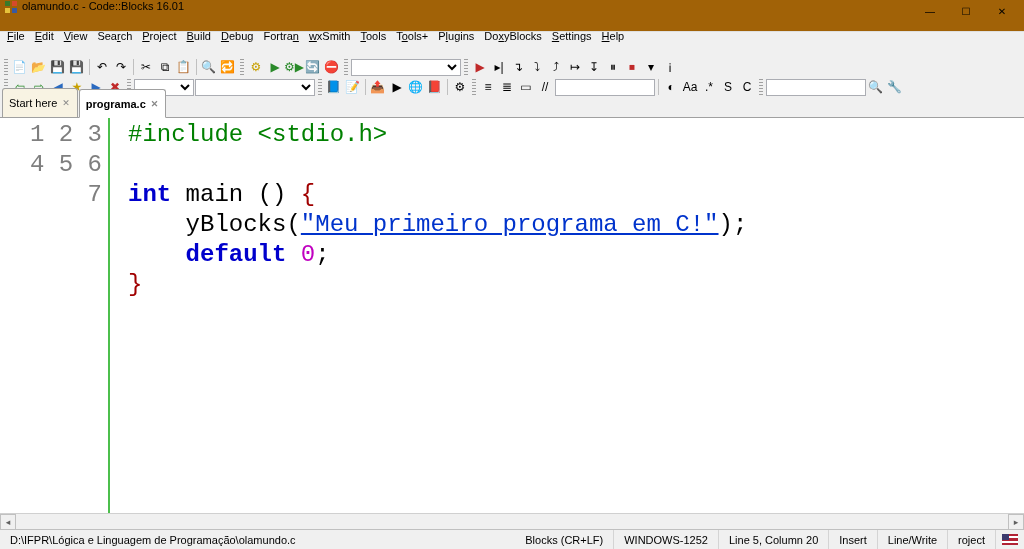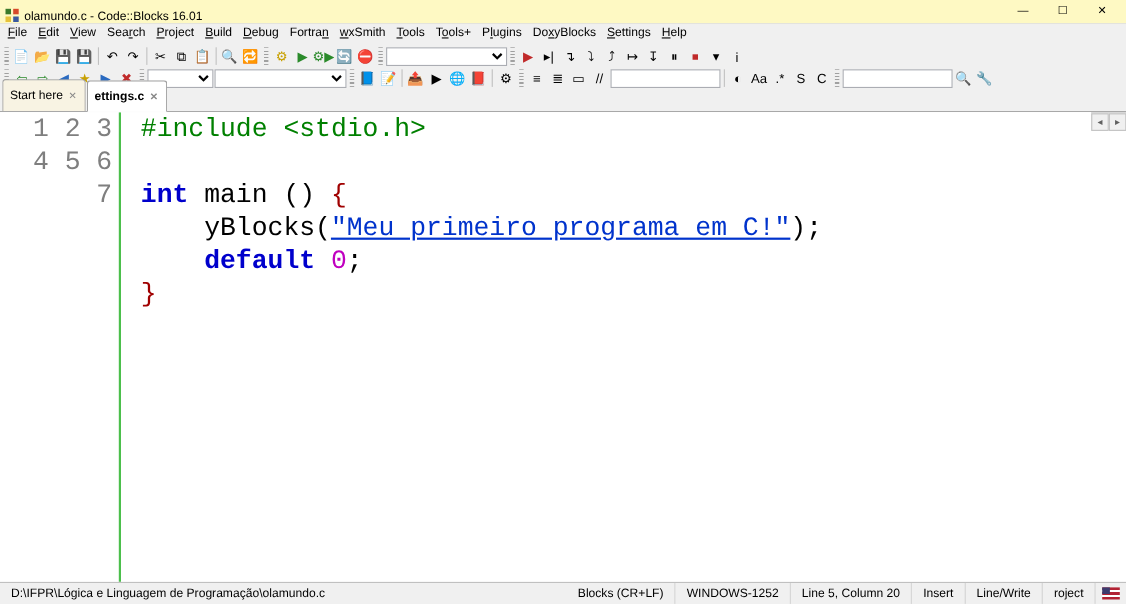--- a/index.html
+++ b/index.html
@@ -10,24 +10,24 @@
   width: 1024px;
   height: 549px;
   overflow: hidden;
   display: flex;
   flex-direction: column;
   color: #000;
 }
 
 
 .titlebar {
-  height: 22px;
-  background: #fef9c3;
-  display: flex;
-  align-items: flex-end;
+  height: 32px;
+  background: #a16207;
+  display: flex;
+  align-items: flex-start;
   padding: 0 4px;
   border-bottom: 1px solid #e0e0e0;
 }
 .titlebar .app-icon {
   width: 14px; height: 14px;
   margin-right: 4px;
   display: inline-block;
 }
 .titlebar .title { flex: 1; font-size: 11px; }
 .win-controls { display: flex; gap: 0; }
@@ -36,22 +36,22 @@
   display: flex; align-items: center; justify-content: center;
   font-family: "Segoe UI Symbol", sans-serif;
   font-size: 10px;
 }
 
 
 .menubar {
   height: 18px;
   background: #f0f0f0;
   display: flex;
-  align-items: flex-start;
-  padding: 0 2px;
+  align-items: flex-end;
+  padding: 12px 2px;
   font-size: 11px;
 }
 .menubar span { padding: 2px 5px; cursor: default; }
 .menubar span u { text-decoration: underline; }
 
 
 .toolbars {
   background: #f0f0f0;
   padding: 1px 2px;
 }
@@ -114,21 +114,21 @@
 .tab.active {
   background: #fff;
   position: relative;
   top: 1px;
   border-bottom: 1px solid #fff;
   font-weight: bold;
 }
 .tab .close-x { font-size: 9px; color: #888; padding: 0 1px; }
 
 
-.editor-wrap { flex: 1; display: flex; flex-direction: row; background: #fff; }
+.editor-wrap { flex: 1; display: flex; flex-direction: column; background: #fff; }
 .editor {
   flex: 1;
   display: flex;
   overflow: auto;
   background: #fff;
 }
 .gutter {
   width: 110px;
   text-align: right;
   padding: 2px 6px 2px 2px;
@@ -321,21 +321,21 @@
     <span class="tb-btn">🔧</span>
   </div>
 </div>
 
 <div class="tab-strip">
   <div class="tab">
     <span>Start here</span>
     <span class="close-x">✕</span>
   </div>
   <div class="tab active">
-    <span>ettings.c</span>
+    <span>programa.c</span>
     <span class="close-x">✕</span>
   </div>
 </div>
 
 <div class="editor-wrap">
   <div class="editor">
     <div class="gutter"><span>1</span>
 <span>2</span>
 <span>3</span>
 <span>4</span>

